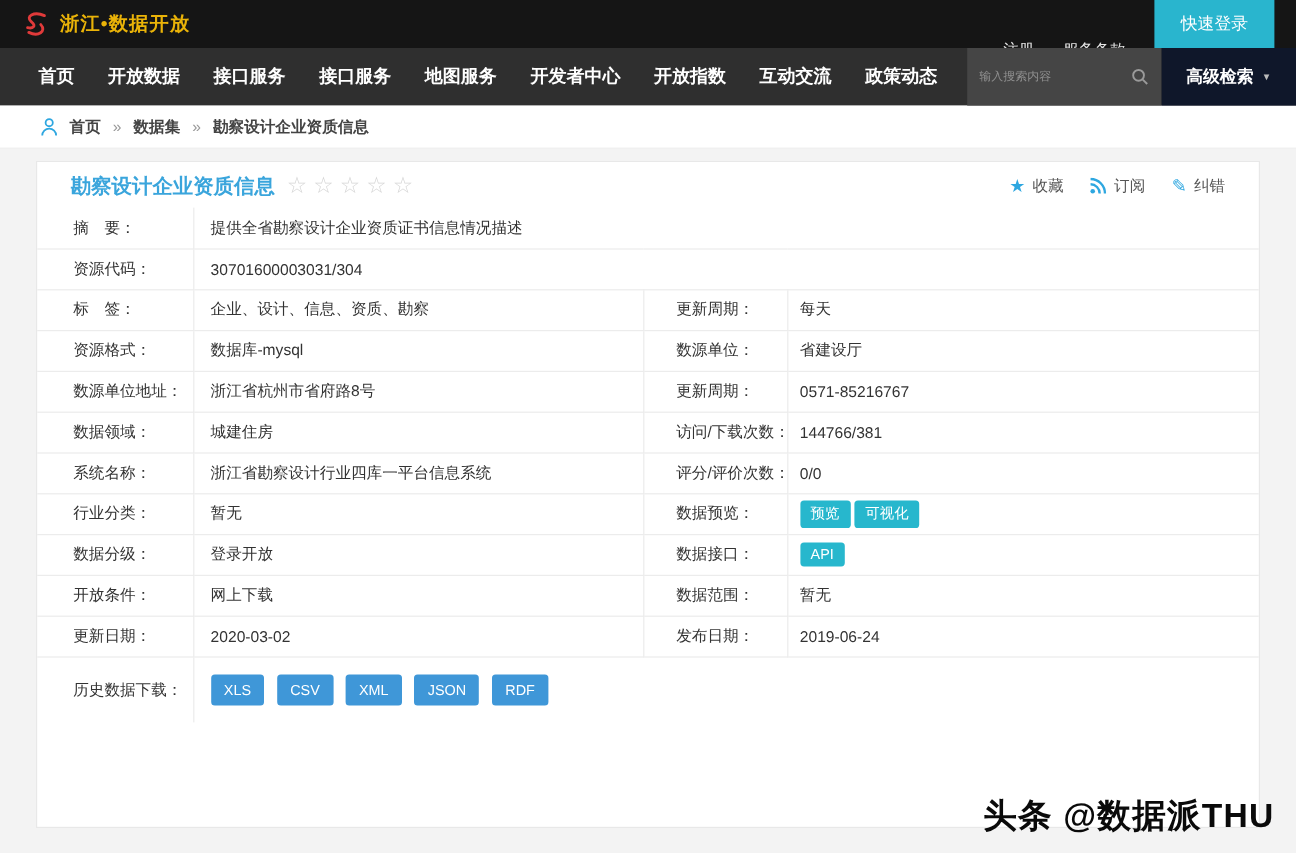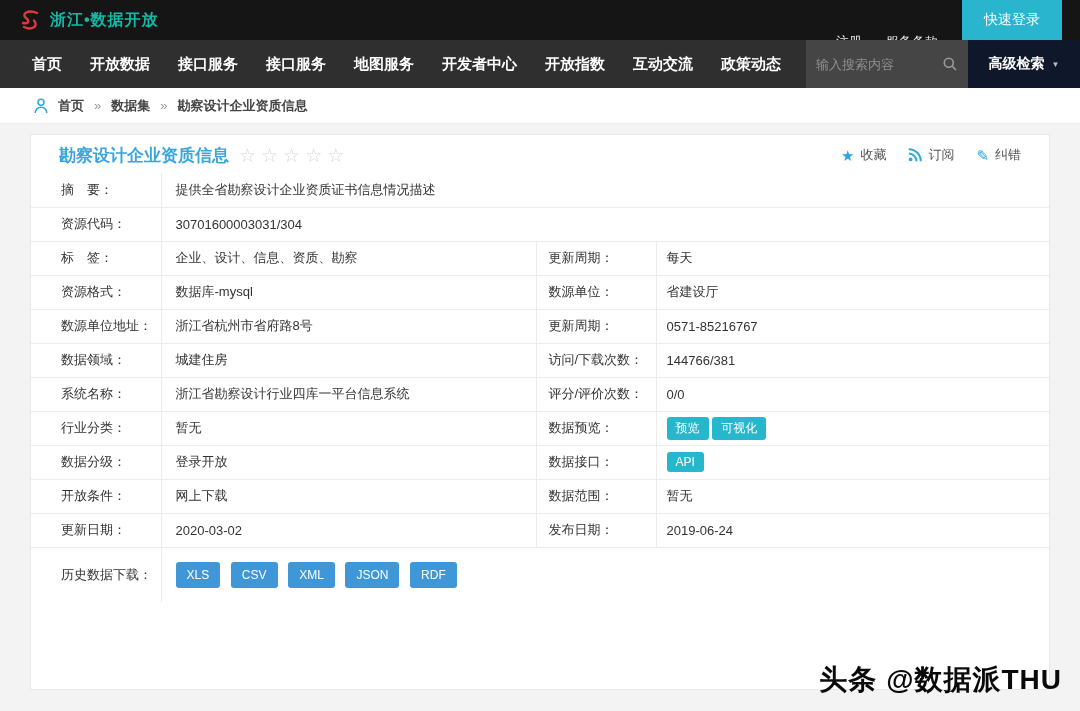--- a/index.html
+++ b/index.html
@@ -5,29 +5,29 @@
   * { margin:0; padding:0; box-sizing:border-box; }
   html,body { width:1080px; height:711px; }
   body {
     background:#f3f3f3;
     font-family:"Liberation Sans","DejaVu Sans",sans-serif;
     position:relative; overflow:hidden;
   }
   
   .topbar { height:40px; background:#151515; display:flex; align-items:center; padding-left:18px; }
   .logo { display:flex; align-items:center; gap:8px; }
-  .logo-text { color:#14b8a6; font-size:16px; font-weight:bold; letter-spacing:1px; }
+  .logo-text { color:#eab308; font-size:16px; font-weight:bold; letter-spacing:1px; }
   .topbar-right { margin-left:auto; display:flex; align-items:center; height:100%; }
   .toplink { color:#e6e6e6; font-size:13px; margin-right:24px; cursor:pointer; text-decoration:none;margin-top:44px; }
   .quick-login { height:40px; width:100px; background:#29b5ce; border:none; color:#fff; font-size:14px; cursor:pointer; margin-right:18px; font-family:inherit; }
   
   .mainnav { height:48px; background:#2f2f2f; display:flex; align-items:center; padding-left:18px; }
   .nav-item { color:#fff; font-size:15px; font-weight:bold; padding:0 14px; line-height:48px; cursor:pointer; white-space:nowrap; }
   .nav-search { margin-left:auto; width:162px; height:48px; background:#454545; display:flex; align-items:center; padding:0 10px; }
-  .nav-search input { flex:1; min-width:0; background:transparent; border:none; outline:none; color:#eab308; font-size:13px; font-family:inherit; }
+  .nav-search input { flex:1; min-width:0; background:transparent; border:none; outline:none; color:#eab308; font-size:10px; font-family:inherit; }
   .nav-search input::placeholder { color:#8f8f8f; }
   .search-icon { display:flex; align-items:center; cursor:pointer; }
   .adv-search { width:112px; height:48px; background:#0f172a; color:#fff; display:flex; align-items:center; justify-content:center; gap:7px; font-size:14px; font-weight:bold; cursor:pointer; }
   .caret { font-size:8px; color:#bbb; }
   
   .breadcrumb { height:36px; background:#fff; border-bottom:1px solid #ededed; display:flex; align-items:center; padding:0 34px; gap:10px; font-size:13px; color:#888; }
   .bc-link { color:#444; font-weight:bold; cursor:pointer; }
   .bc-current { color:#444; font-weight:bold; }
   .bc-sep { color:#999; }
   
@@ -36,21 +36,21 @@
   .page-title { font-size:17px; color:#3aa5dc; font-weight:bold; }
   .stars { display:flex; gap:5px; margin-left:10px; }
   .star { color:#d6d6d6; font-size:19px; line-height:1; cursor:pointer; }
   .actions { margin-left:auto; display:flex; align-items:center; gap:22px; }
   .action { display:flex; align-items:center; gap:6px; font-size:13px; color:#555; cursor:pointer; }
   .act-glyph { color:#2ea7e0; font-size:15px; line-height:1; }
   
   table.info { width:100%; border-collapse:collapse; border-style:hidden; font-size:13px; color:#333; table-layout:fixed; }
   .info td { border:1px solid #ececec; height:34px; padding:4px 14px; vertical-align:middle; overflow:hidden; white-space:nowrap; }
   .info td.lbl { padding-left:30px; color:#333; }
-  .info td.lbl2 { padding-left:12px; }
+  .info td.lbl2 { padding-left:27px; }
   .info td.val2 { padding-left:10px; }
   .info tr.tall td { height:55px; }
   col.c1 { width:130px; } col.c2 { width:375px; } col.c3 { width:120px; } col.c4 { width:393px; }
   .tag-btn { display:inline-block; background:#27b7cd; color:#fff; font-size:12px; padding:3px 9px; border:none; border-radius:3px; margin-right:0; cursor:pointer; font-family:inherit; }
   .dl-btn { display:inline-block; background:#3f97d8; color:#fff; font-size:12px; padding:6px 11px; border:none; border-radius:3px; margin-right:7px; cursor:pointer; font-family:inherit; }
   
   .watermark { position:absolute; right:18px; bottom:12px; font-size:28px; font-weight:bold; color:#0a0a0a; letter-spacing:1px; }
 </style>
 </head>
 <body>

